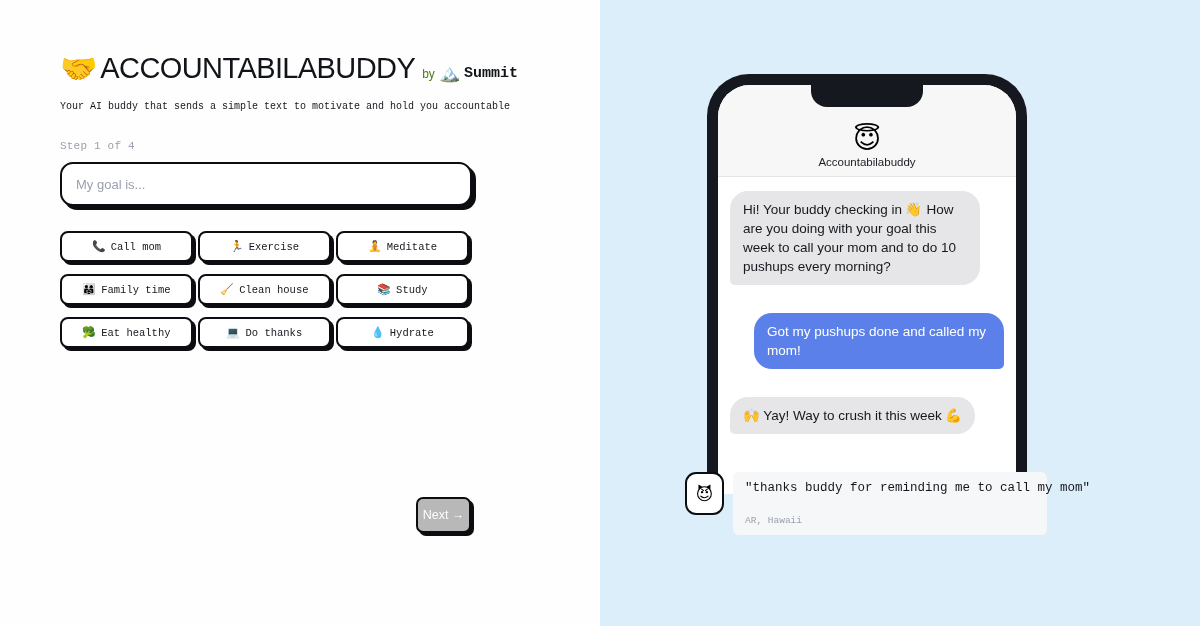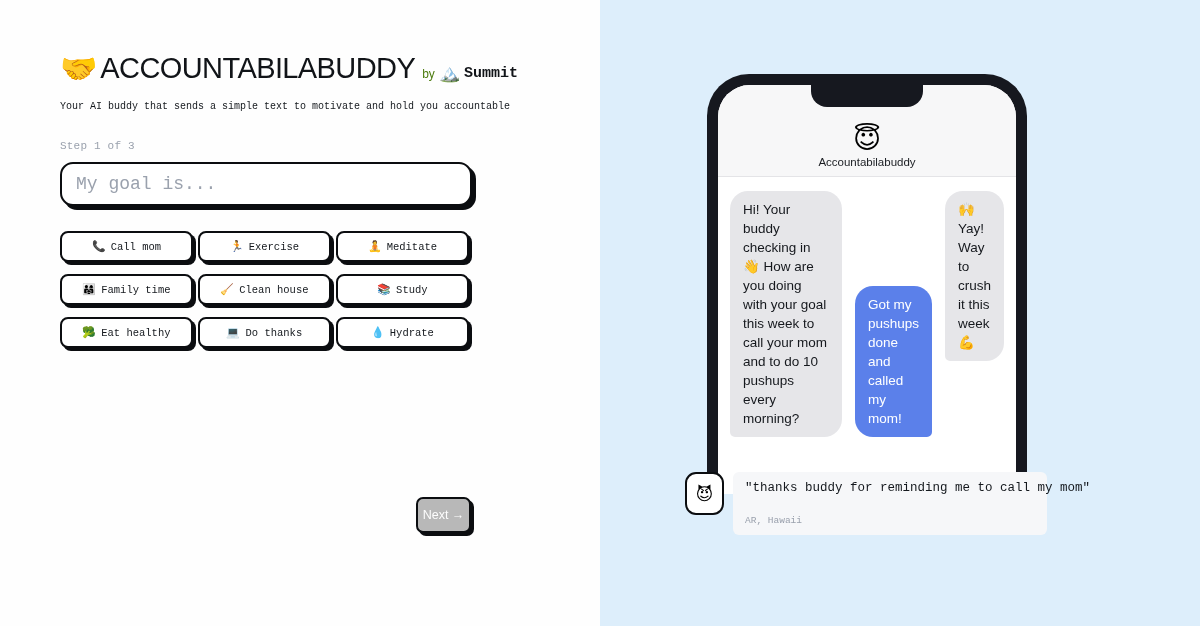--- a/index.html
+++ b/index.html
@@ -107,22 +107,22 @@
   }
   .goal-input {
     display: block;
     width: 412px;
     height: 44px;
     border: 2px solid #0b0d10;
     border-radius: 13px;
     background: #ffffff;
     box-shadow: 4px 4px 0 #0b0d10;
     padding: 0 14px;
-    font-family: Liberation Mono, monospace;
-    font-size: 18px;
+    font-family: Liberation Sans, sans-serif;
+    font-size: 13px;
     color: #14181d;
     outline: none;
   }
   .goal-input::placeholder { color: #9aa1ad; }
 
   .chips {
     margin-top: 25px;
     display: grid;
     grid-template-columns: 133px 133px 133px;
     gap: 12px 5px;
@@ -231,22 +231,22 @@
   .phone-name {
     margin-top: 4px;
     font-family: "Liberation Sans", sans-serif;
     font-size: 11.5px;
     color: #1a1d22;
   }
 
   .chat {
     padding: 14px 12px 0 12px;
     display: flex;
-    flex-direction: row;
-    gap: 13px;
+    flex-direction: column;
+    gap: 28px;
   }
   .bubble {
     max-width: 250px;
     padding: 9px 13px;
     font-family: "Liberation Sans", sans-serif;
     font-size: 13.5px;
     line-height: 19px;
     position: relative;
   }
   .bubble.in {
@@ -316,21 +316,21 @@
       <div class="brand-row">
         <span class="brand-emoji">🤝</span>
         <span class="brand-title">ACCOUNTABILABUDDY</span>
         <span class="brand-by">by</span>
         <span class="brand-summit-emoji">🏔️</span>
         <span class="brand-summit">Summit</span>
       </div>
 
       <div class="tagline">Your AI buddy that sends a simple text to motivate and hold you accountable</div>
 
-      <div class="step-label">Step 1 of 3</div>
+      <div class="step-label">Step 1 of 4</div>
 
       <div class="goal-input-wrap">
         <input class="goal-input" type="text" placeholder="My goal is..." style="">
       </div>
 
       <div class="chips">
         <div class="chip">
           <span class="chip-emoji">📞</span>
           <span class="chip-label">Call mom</span>
         </div>

